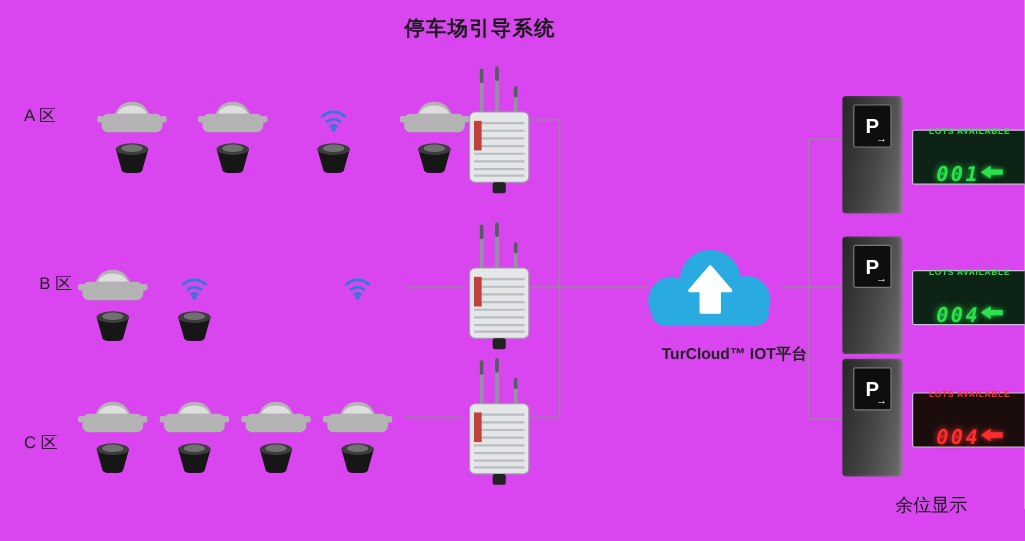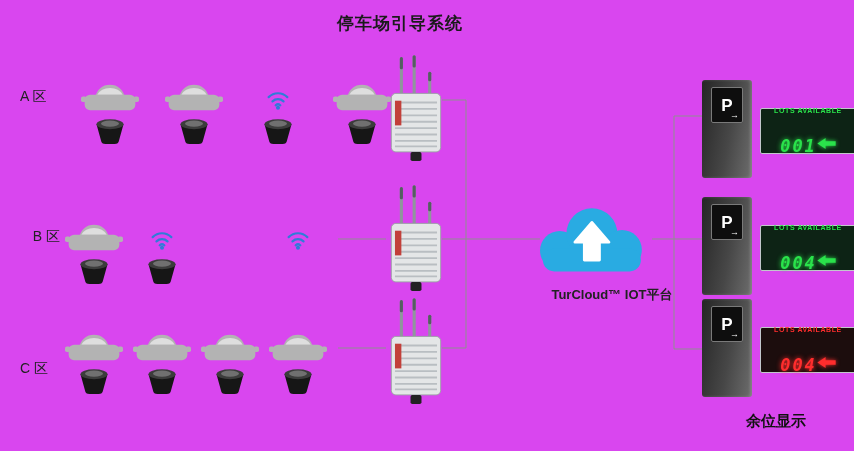--- a/index.html
+++ b/index.html
@@ -41,21 +41,21 @@
   .p-arrow{position:absolute;right:3px;bottom:2px;font-size:9px;line-height:1;}
   .panel{position:absolute;left:58px;top:28px;width:94px;height:44px;border:1px solid #c2c7cc;
          border-radius:2px;display:flex;flex-direction:column;align-items:center;
          justify-content:center;gap:3px;}
   .panel-title{font-size:7px;font-weight:bold;letter-spacing:.6px;}
   .panel-row{display:flex;align-items:flex-start;gap:0;margin-top:21px;}
   .digits{font-family:"DejaVu Sans Mono",monospace;font-style:italic;font-weight:bold;
           font-size:17px;letter-spacing:2px;line-height:1;text-shadow:0 0 5px currentColor;}
   .led-arrow{display:block;filter:drop-shadow(0 0 2px currentColor);}
   .footer-label{position:absolute;left:700px;top:412px;width:152px;text-align:center;
-                font-size:15px;font-weight:bold;color:#111;}
+                font-size:15px;font-weight:normal;color:#111;}
 </style>
 </head>
 <body>
 
 <div class="stage">
 
   <div class="title">停车场引导系统</div>
 
   <svg class="wires" width="854" height="451">
     <g stroke="#8f8f8f" stroke-width="1">

